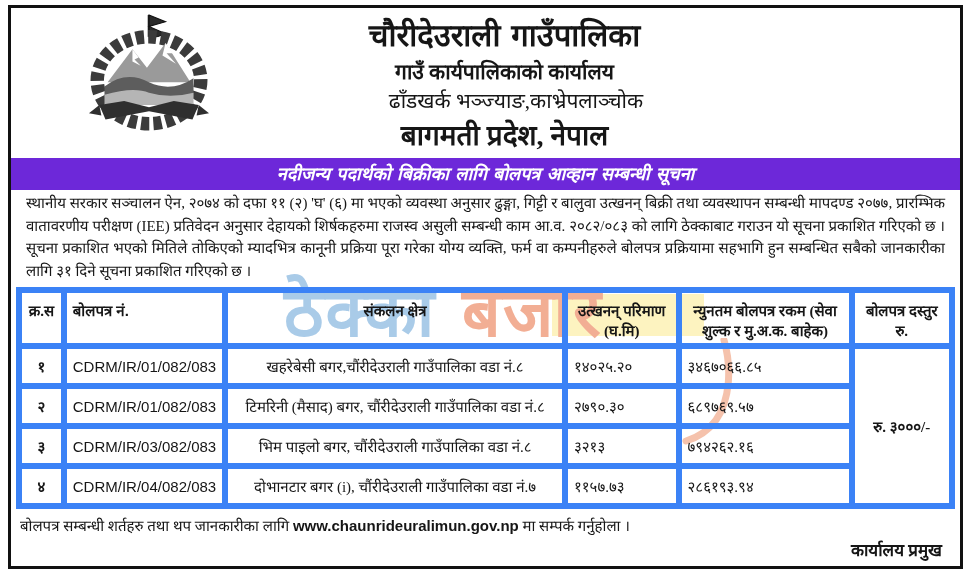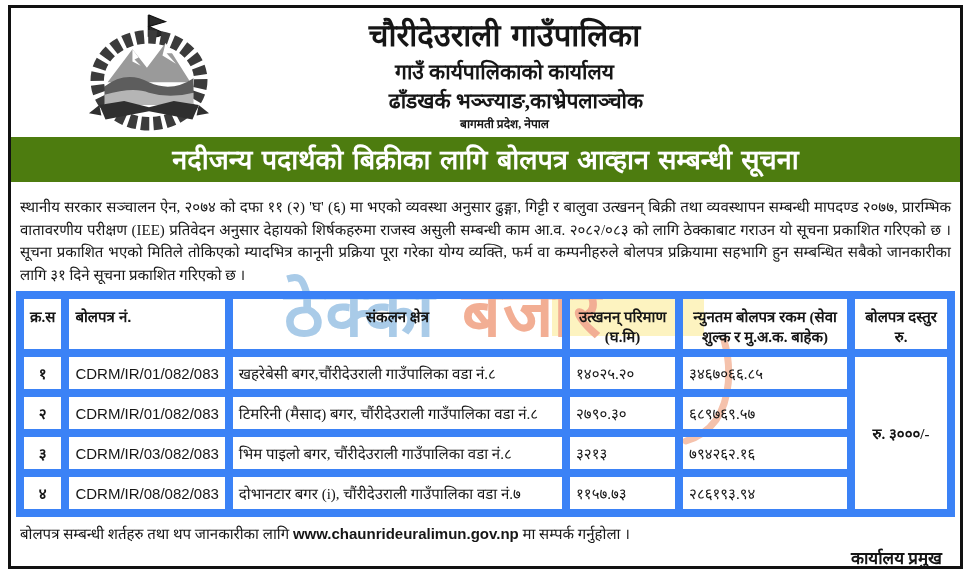--- a/index.html
+++ b/index.html
@@ -14,38 +14,38 @@
   .wm-2 { color: #f2ae94; letter-spacing: 2px; }
   .wm-tail { position: absolute; left: 396px; top: 62px; }
 
   .frame { position: absolute; left: 8px; top: 5px; right: 9px; bottom: 7px;
            border: 3px solid #111; z-index: 1; background: transparent; }
 
   .hdr { position: relative; text-align: center; padding-top: 5px; padding-left: 38px; }
   .logo { position: absolute; left: 74px; top: 6px; width: 128px; height: 118px; }
   .hdr-l1 { font-size: 31px; font-weight: bold; font-family: "DejaVu Sans", sans-serif; }
   .hdr-l2 { font-size: 21px; font-weight: bold; margin-top: 2px; }
-  .hdr-l3 { font-size: 21px; font-weight: bold; margin-top: 1px; margin-left: 23px; }
-  .hdr-l4 { font-size: 12px; font-weight: bold; margin-top: 1px; }
+  .hdr-l3 { font-size: 21px; font-weight: normal; margin-top: 1px; margin-left: 23px; }
+  .hdr-l4 { font-size: 28px; font-weight: bold; margin-top: 1px; }
 
-  .banner { background: #4d7c0f; color: #ffffff; text-align: center; font-weight: bold;
-            font-size: 27px; padding: 3px 0 5px; margin-top: 5px; font-family: "DejaVu Sans", sans-serif; }
+  .banner { background: #6d28d9; color: #ffffff; text-align: center; font-weight: bold;
+            font-size: 18px; padding: 3px 0 5px; margin-top: 5px; font-family: "DejaVu Sans", sans-serif; font-style: italic; }
 
   .pubdate { text-align: center; font-weight: bold; font-size: 17px; padding: 4px 0 2px; }
 
-  .bodytext { font-size: 15px; line-height: 1.5; text-align: justify; padding: 2px 9px 0; margin-top: 12px; }
+  .bodytext { font-size: 15px; line-height: 1.5; text-align: justify; padding: 2px 15px 0; }
 
   table.tender { width: calc(100% - 10px); margin: 5px 5px 0; border-collapse: collapse;
                  border: 2px solid #111; background: transparent; }
-  table.tender th, table.tender td { border: 8px solid #3b82f6; padding: 3px 6px; font-size: 15px; }
+  table.tender th, table.tender td { border: 6px solid #3b82f6; padding: 3px 6px; font-size: 15px; }
   table.tender th { font-weight: bold; text-align: center; vertical-align: top; padding-top: 7px; height: 54px; }
   table.tender td { height: 40px; vertical-align: middle; }
   .c-sn  { width: 4.8%;  text-align: center; }
   .c-bid { width: 17.0%; font-family: "Liberation Sans", sans-serif; font-size: 15px; vertical-align: top; padding-top: 6px; }
-  .c-area{ width: 36.6%; font-size: 14.5px; }
+  .c-area{ width: 36.6%; font-size: 14.5px; text-align: center; }
   .c-qty { width: 12.2%; }
   .c-min { width: 18.6%; }
   .c-fee { width: 10.8%; text-align: center; font-weight: bold; font-size: 16px; }
   td.c-sn { font-weight: bold; }
 
   .foot { font-size: 15px; padding: 6px 9px 0; }
   .foot b { font-family: "Liberation Sans", sans-serif; font-size: 15px; }
   .sig { text-align: right; font-weight: bold; font-size: 17px; padding: 3px 18px 0 0; }
 </style>
 </head>
@@ -121,21 +121,21 @@
       </tr>
       <tr>
         <td class="c-sn">३</td>
         <td class="c-bid">CDRM/IR/03/082/083</td>
         <td class="c-area">भिम पाइलो बगर, चौंरीदेउराली गाउँपालिका वडा नं.८</td>
         <td class="c-qty">३२१३</td>
         <td class="c-min">७९४२६२.१६</td>
       </tr>
       <tr>
         <td class="c-sn">४</td>
-        <td class="c-bid">CDRM/IR/08/082/083</td>
+        <td class="c-bid">CDRM/IR/04/082/083</td>
         <td class="c-area">दोभानटार  बगर (i), चौंरीदेउराली गाउँपालिका वडा नं.७</td>
         <td class="c-qty">११५७.७३</td>
         <td class="c-min">२८६१९३.९४</td>
       </tr>
     </tbody>
   </table>
 
   <div class="foot"><span>बोलपत्र सम्बन्धी शर्तहरु तथा थप जानकारीका लागि </span><b>www.chaunrideuralimun.gov.np</b><span> मा सम्पर्क गर्नुहोला ।</span></div>
   <div class="sig">कार्यालय प्रमुख</div>
 

